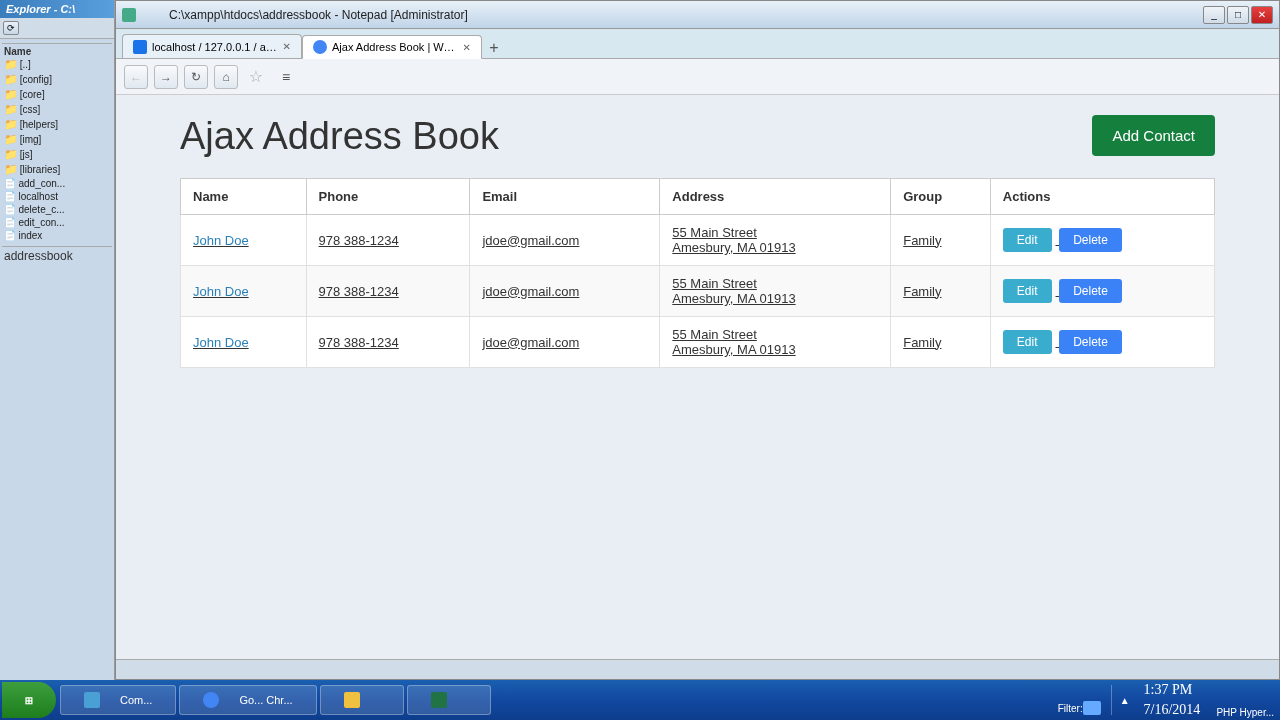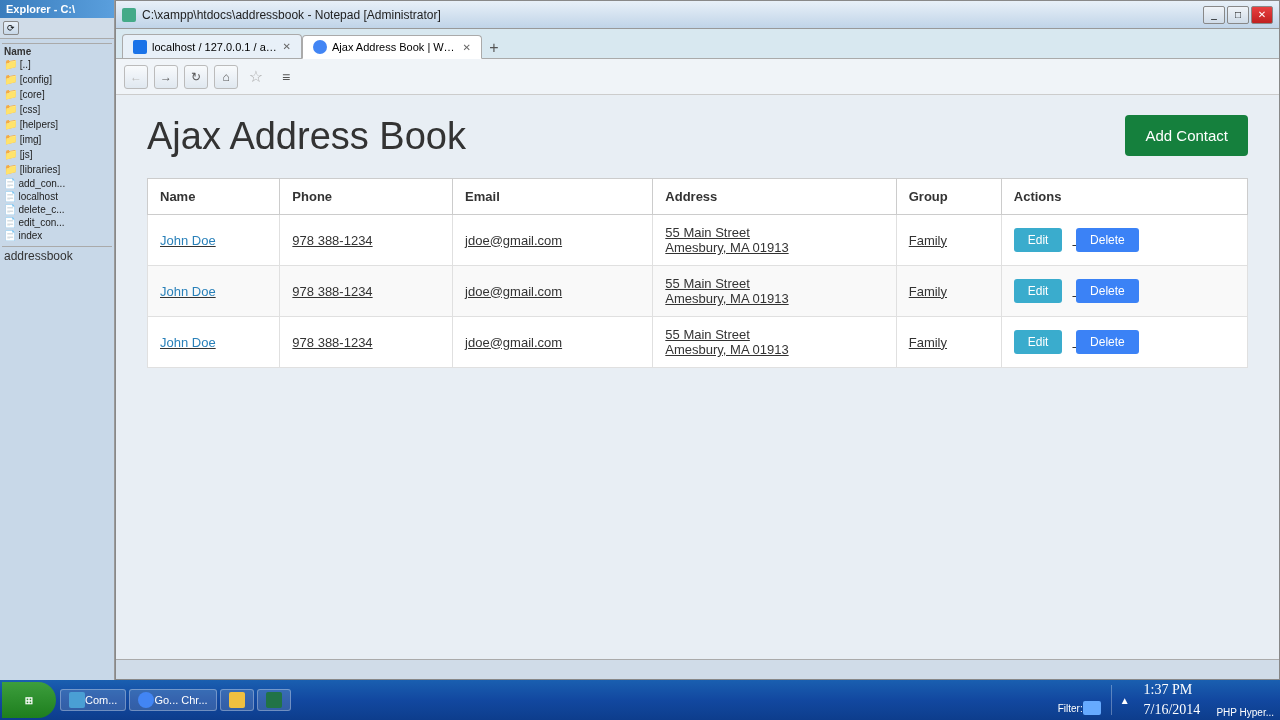--- a/index.html
+++ b/index.html
@@ -40,30 +40,30 @@
       cursor: pointer;
     }
     .taskbar-items {
       display: flex;
       align-items: center;
       gap: 3px;
       margin-left: 4px;
       flex: 1;
     }
     .taskbar-item {
-      height: 22px;
-      padding: 0 8px;
+      height: 30px;
+      padding: 0 23px;
       background: rgba(255,255,255,0.15);
       border: 1px solid rgba(255,255,255,0.3);
       border-radius: 3px;
       color: white;
       font-size: 11px;
       display: flex;
       align-items: center;
-      gap: 0;
+      gap: 20px;
       cursor: pointer;
     }
     .taskbar-icon {
       width: 16px;
       height: 16px;
       background: #4a9fd4;
       border-radius: 2px;
       display: inline-block;
     }
     .taskbar-icon.folder { background: #f0c040; }
@@ -94,20 +94,21 @@
       background: #c8d8e8;
       border-right: 1px solid #999;
       overflow: hidden;
     }
     .sidebar-header {
       background: linear-gradient(to right, #3a7dbd, #5a9fdd);
       color: white;
       font-size: 11px;
       font-weight: bold;
       padding: 3px 6px;
+      font-style: italic;
     }
     .sidebar-toolbar {
       background: #d0dce8;
       border-bottom: 1px solid #aaa;
       padding: 3px;
       display: flex;
       gap: 2px;
     }
     .sidebar-toolbar-btn {
       background: linear-gradient(to bottom, #e8f0f8, #c8d8e8);
@@ -168,20 +169,21 @@
     .title-bar-icon {
       width: 16px;
       height: 16px;
       background: #888;
       border-radius: 2px;
     }
     .title-bar-text {
       flex: 1;
       font-size: 12px;
       color: #222;
+      margin-left: 27px;
     }
     .title-bar-btns {
       display: flex;
       gap: 2px;
     }
     .title-btn {
       width: 22px;
       height: 18px;
       border: 1px solid #888;
       border-radius: 2px;
@@ -300,21 +302,21 @@
       justify-content: center;
       cursor: pointer;
       font-size: 14px;
       color: #555;
     }
 
     
     .page-content {
       flex: 1;
       background: #e8eef4;
-      padding: 20px 31px;
+      padding: 20px 64px;
       overflow-y: auto;
     }
 
     .page-header {
       display: flex;
       justify-content: space-between;
       align-items: flex-start;
       margin-bottom: 20px;
     }
 
@@ -365,21 +367,21 @@
       cursor: pointer;
     }
     .edit-btn {
       background: #3aaccd;
       color: white;
       border: none;
       border-radius: 3px;
       padding: 5px 14px;
       font-size: 12px;
       cursor: pointer;
-      margin-right: 10px;
+      margin-right: 4px;
     }
     .delete-btn {
       background: #3b82f6;
       color: white;
       border: none;
       border-radius: 3px;
       padding: 5px 14px;
       font-size: 12px;
       cursor: pointer;
     }

